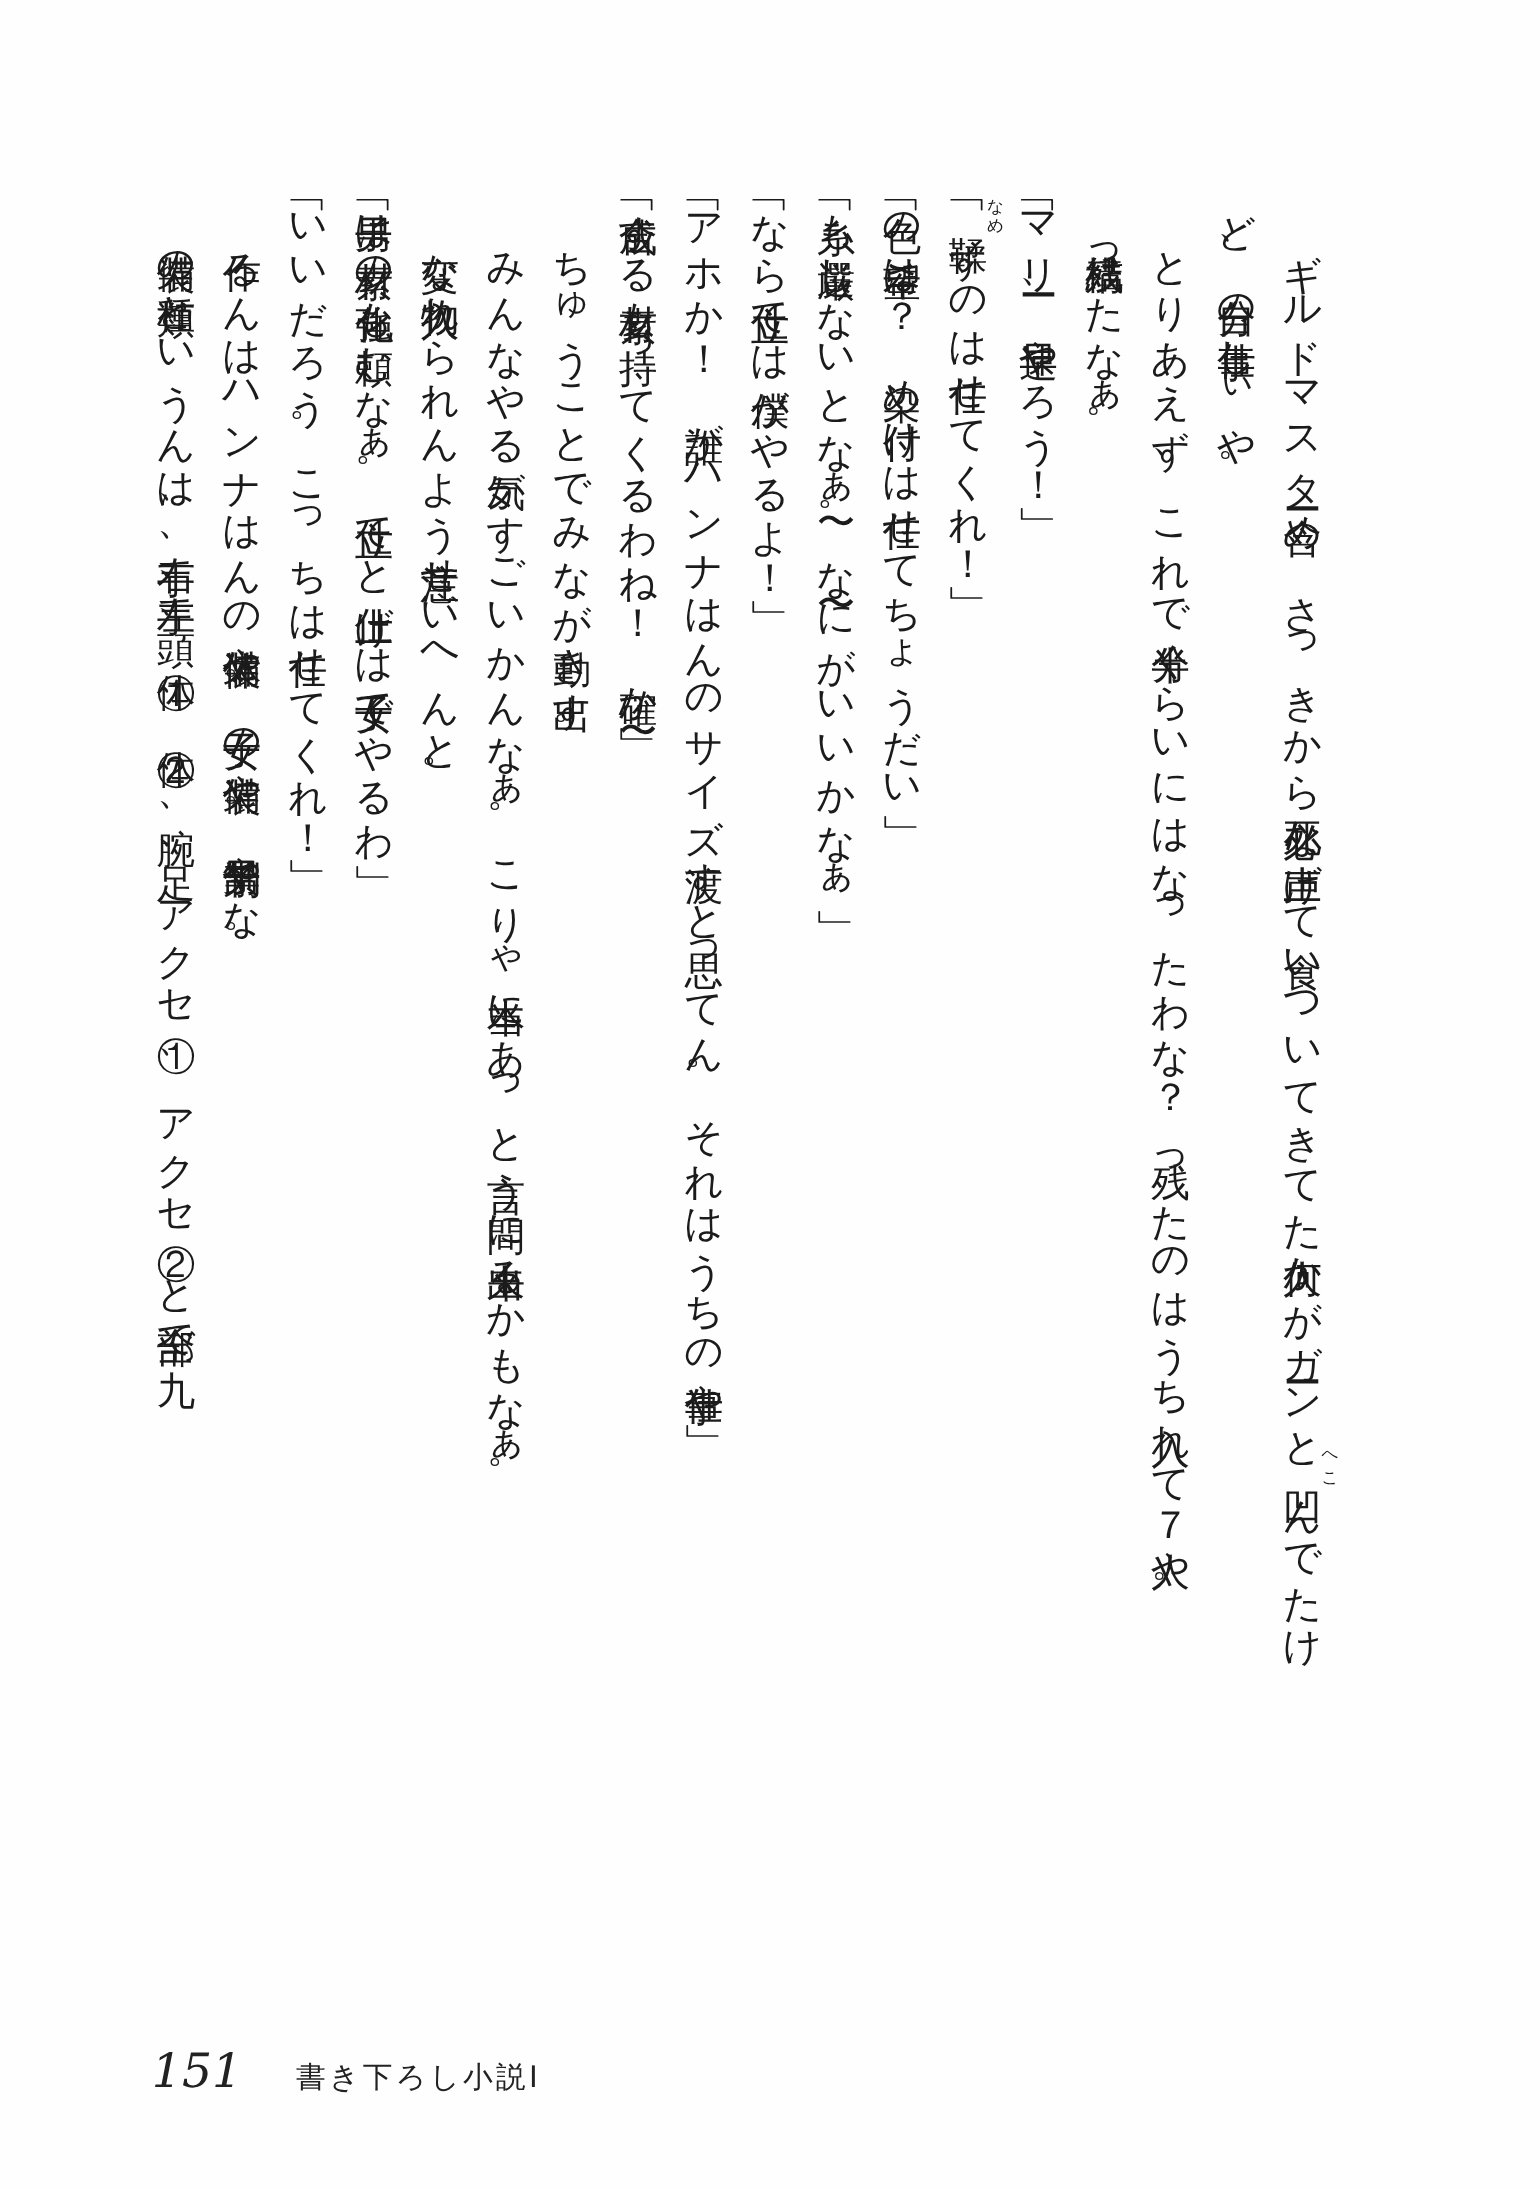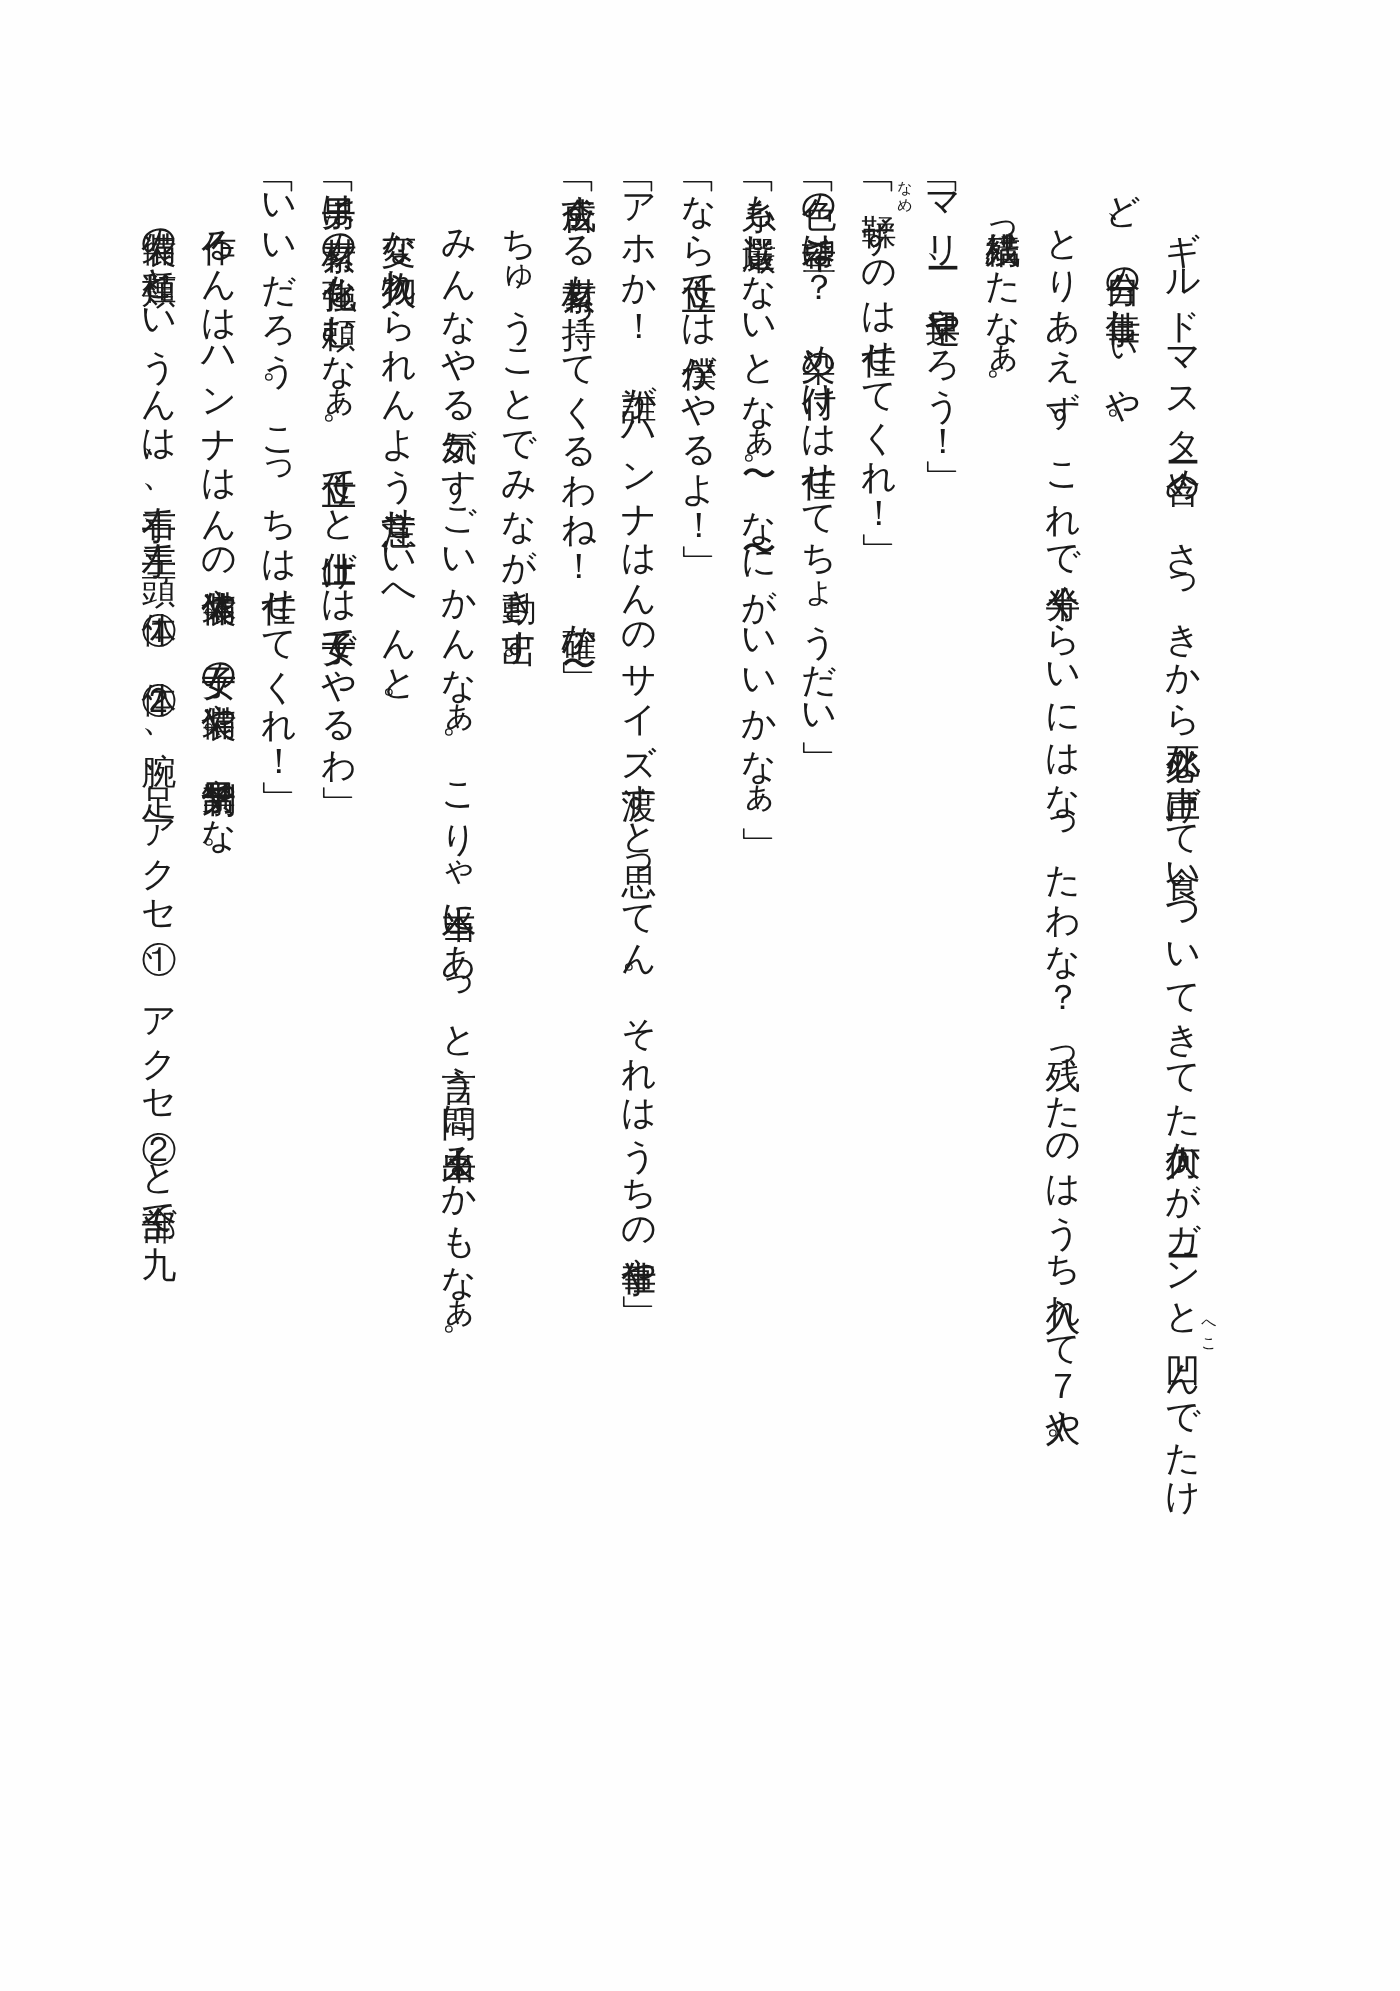--- a/index.html
+++ b/index.html
@@ -85,14 +85,18 @@
       <p class="vline">「合成する素材も持ってくるわね！　確か〜」</p>
       <p class="vline">　ちゅうことでみなが動き出す。</p>
       <p class="vline">　みんなやる気がすごいかんなぁ。こりゃ本当にあっと言う間に出来るかもなぁ。</p>
       <p class="vline">　変な物入れられんよう注意せいへんと。</p>
       <p class="vline">「男子は素材の強化も頼むなぁ。仕立てと仕上げは女子でやるわ」</p>
       <p class="vline">「いいだろう。こっちは任せてくれ！」</p>
       <p class="vline">　作るんはハンナはんの体装備や。女子の装備や。男子禁制やな。</p>
       <p class="vline">　装備の種類というんは、右手、左手、頭、体①、体②、腕、足、アクセ①、アクセ②と全部で九</p>
     </main>
 
+  <footer class="footer">
+    <span class="page-number">151</span>
+    <span class="section-title">書き下ろし小説Ⅰ</span>
+  </footer>
 
 </div>
 
 </body></html>

